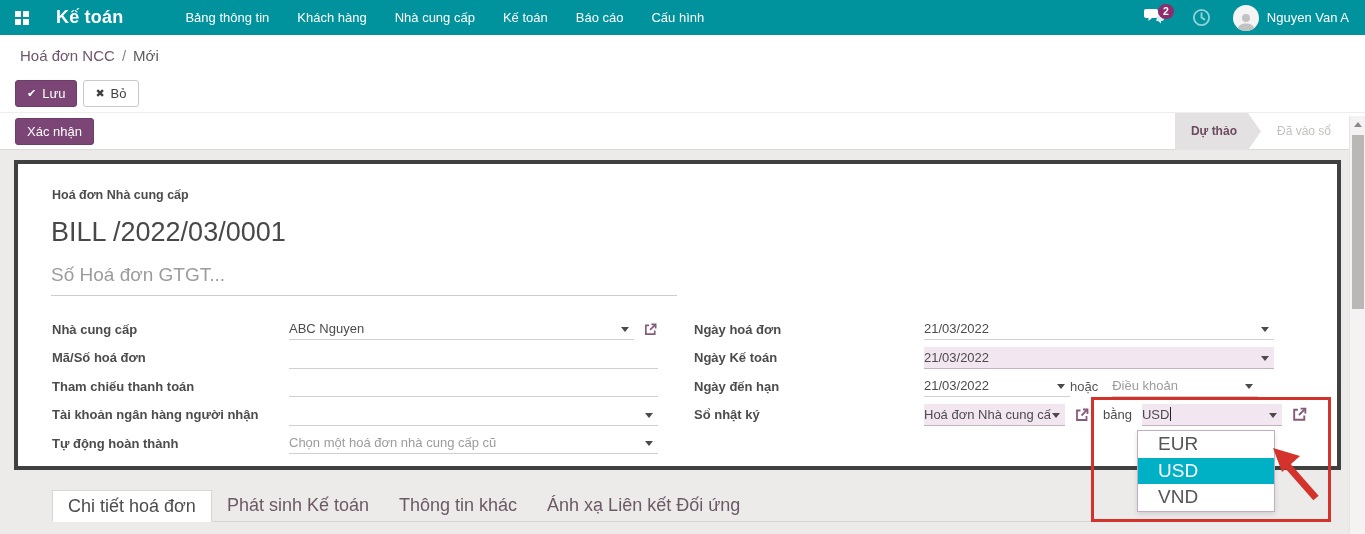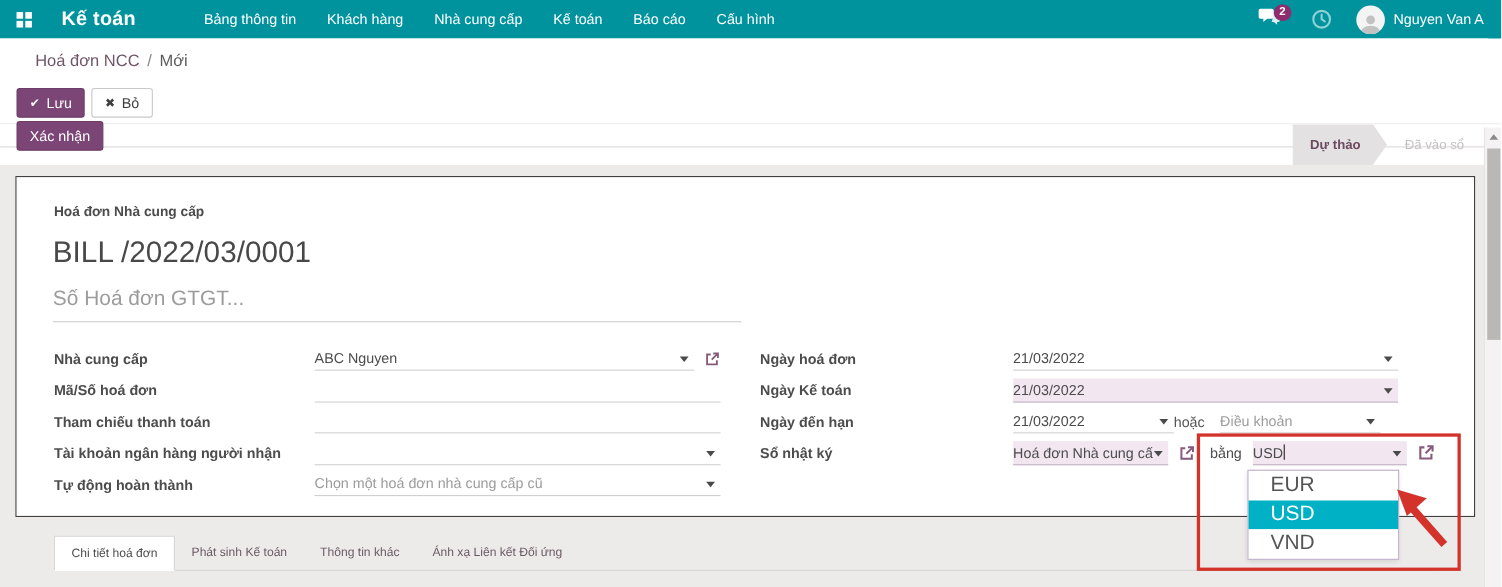--- a/index.html
+++ b/index.html
@@ -24,48 +24,48 @@
   .msg-wrap { position:relative; display:flex; align-items:center; cursor:pointer; margin-right:18px; }
   .badge { background:#8e2c6e; color:#fff; font-size:10.5px; line-height:15px; height:15px;
     padding:0 5px; border-radius:8px; margin-left:-6px; margin-top:-12px; font-weight:bold; }
   .clock-wrap { margin-right:22px; cursor:pointer; display:flex; }
   .avatar { width:26px; height:26px; border-radius:50%; background:#f4f4f4; overflow:hidden;
     display:flex; align-items:flex-end; justify-content:center; margin-right:8px; cursor:pointer; }
   .user-name { font-size:13px; cursor:pointer; }
 
   
   .breadcrumb { position:absolute; top:35px; left:0; right:12px; height:40px; background:#fff;
-    display:flex; align-items:center; padding-left:32px; font-size:15px; }
+    display:flex; align-items:center; padding-left:20px; font-size:15px; }
   .bc-link { color:#6f5569; cursor:pointer; }
   .bc-sep { color:#888; margin:0 7px; }
   .bc-current { color:#5c5c5c; }
 
   
   .actions { position:absolute; top:75px; left:0; right:0; height:37px; background:#fff;
     display:flex; align-items:center; padding-left:15px; }
   .btn { font-size:13px; border-radius:3px; padding:5px 11px; cursor:pointer;
     display:inline-flex; align-items:center; border:1px solid transparent; }
   .btn-primary { background:#7b4576; border-color:#6d3c68; color:#fff; }
   .btn-default { background:#fff; border-color:#c9c9c9; color:#3f3f3f; margin-left:6px; }
   .btn .ic { font-size:11px; margin-right:6px; }
 
   
-  .statusbar { position:absolute; top:112px; left:0; right:0; height:22px; background:#fff;
+  .statusbar { position:absolute; top:112px; left:0; right:0; height:38px; background:#fff;
     border-top:1px solid #efeded; border-bottom:1px solid #dcd9d9;
     display:flex; align-items:center; padding-left:15px; }
   .status-states { position:absolute; right:18px; top:0; height:37px; display:flex; }
   .state { font-size:12px; line-height:37px; padding:0 16px; cursor:pointer; }
   .state.active { background:#e3e1e1; color:#6d4a60; font-weight:bold; padding-right:24px;
     clip-path:polygon(0 0, calc(100% - 13px) 0, 100% 50%, calc(100% - 13px) 100%, 0 100%); }
   .state.inactive { color:#c4c0c0; }
 
   
   .content { position:absolute; top:150px; left:0; right:0; bottom:0; background:#edeaea; }
   .sheet { position:absolute; left:14px; top:10px; width:1327px; height:310px;
-    background:#fff; border:1px solid #404040; }
+    background:#fff; border:4px solid #404040; }
 
   .doc-type { position:absolute; left:34px; top:24px; font-size:12.5px; font-weight:bold; color:#4c4c4c; }
   .doc-number { position:absolute; left:33px; top:53px; font-size:27px; color:#484848; cursor:text; }
   .gtgt { position:absolute; left:33px; top:100px; width:626px; font-size:19px; color:#9c9c9c;
     padding-bottom:9px; border-bottom:1px solid #cfcccc; cursor:text; }
 
   
   .col { position:absolute; top:151px; }
   .col-left  { left:34px;  width:606px; }
   .col-right { left:676px; width:614px; }
@@ -92,21 +92,21 @@
   .dd-item.hl { background:#00b0c4; color:#fff; }
 
   
   .anno-rect { position:absolute; left:1073px; top:233px; width:240px; height:125px;
     border:3px solid #d3332b; z-index:6; pointer-events:none; }
   .anno-arrow { position:absolute; left:1252px; top:282px; z-index:7; pointer-events:none; }
 
   
   .tabs { position:absolute; left:34px; top:326px; right:36px; display:flex;
     border-bottom:1px solid #d8d5d5; height:32px; }
-  .tab { font-size:11px; padding:0 15px; line-height:31px; cursor:pointer; color:#6b5a66; white-space:nowrap; }
+  .tab { font-size:18px; padding:0 15px; line-height:31px; cursor:pointer; color:#6b5a66; white-space:nowrap; }
   .tab.active { background:#fff; color:#4c4c4c; border:1px solid #d8d5d5; border-bottom:1px solid #fff;
     margin-bottom:-1px; }
 
   
   .scrollbar { position:absolute; right:0; top:116px; width:16px; bottom:0;
     background:#f4f2f2; border-left:1px solid #e7e4e4; }
   .sb-up { height:16px; display:flex; align-items:center; justify-content:center; cursor:pointer; }
   .sb-up i { width:0; height:0; border-left:4px solid transparent; border-right:4px solid transparent;
     border-bottom:5px solid #8a8a8a; }
   .sb-thumb { position:absolute; left:2px; top:19px; width:12px; height:174px; background:#bab7b7; cursor:pointer; }

